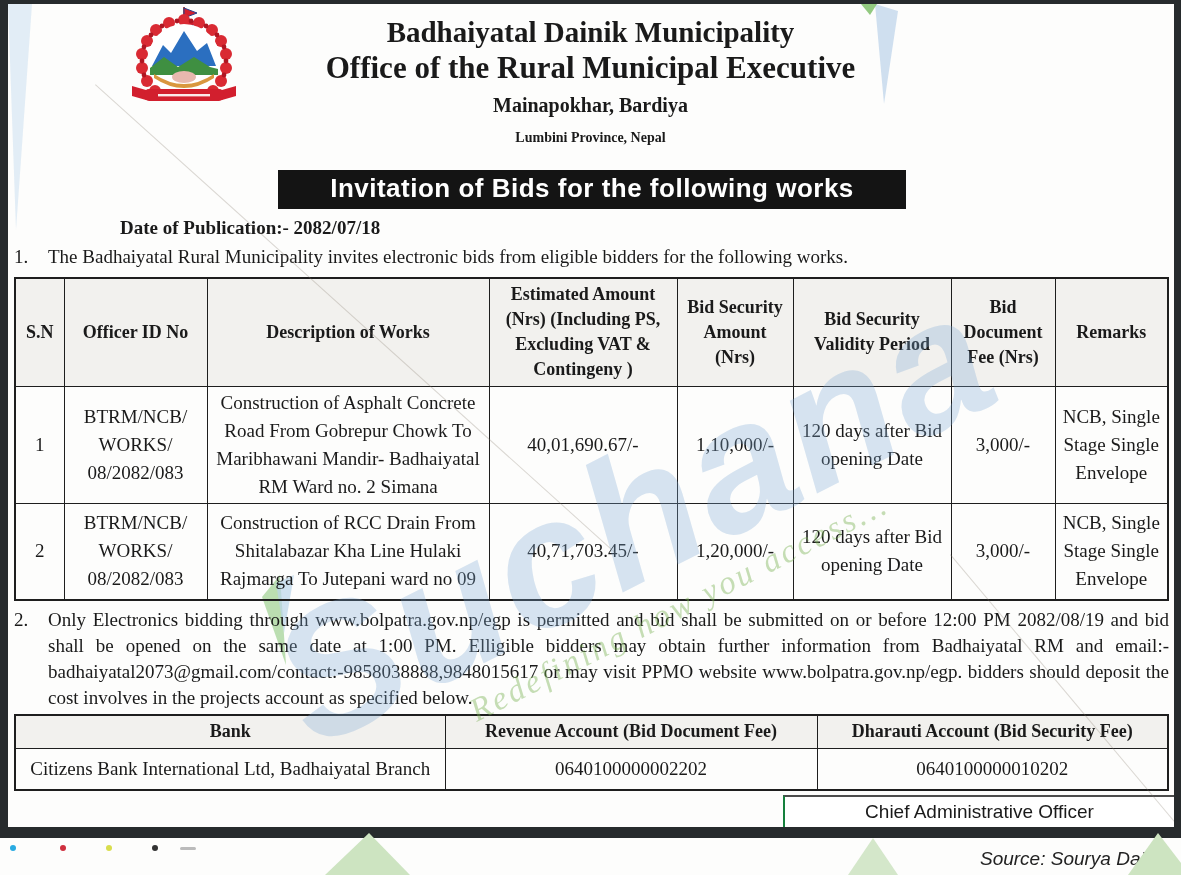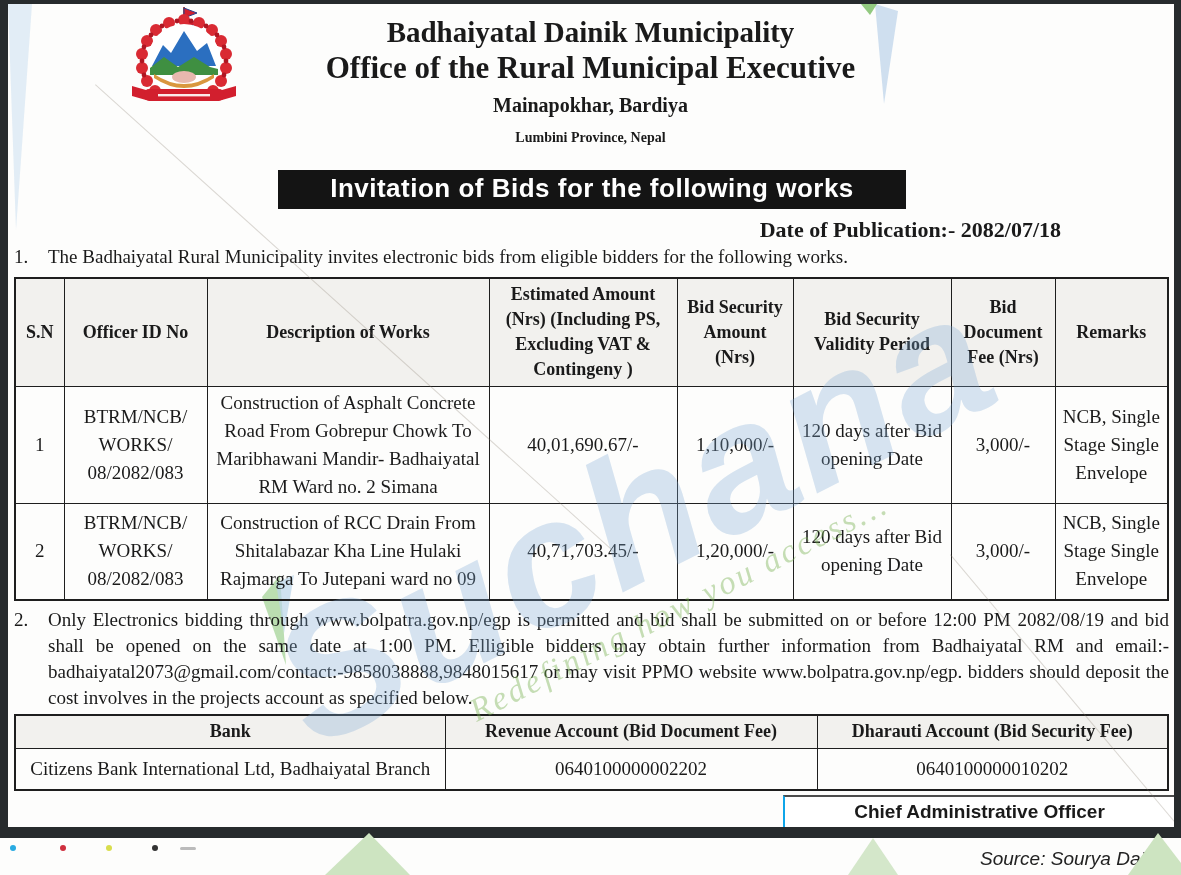--- a/index.html
+++ b/index.html
@@ -12,21 +12,21 @@
   .fr-right{left:1174px;top:0;width:7px;height:838px;}
   .fr-bottom{left:0;top:827px;width:1181px;height:11px;}
   
   .org{position:absolute;left:120px;right:120px;top:16px;text-align:center;font-weight:bold;font-size:29px;}
   .office{position:absolute;left:120px;right:120px;top:50px;text-align:center;font-weight:bold;font-size:31px;}
   .addr1{position:absolute;left:120px;right:120px;top:94px;text-align:center;font-weight:bold;font-size:20px;}
   .addr2{position:absolute;left:120px;right:120px;top:130px;text-align:center;font-weight:bold;font-size:14px;}
   .banner{position:absolute;left:278px;top:170px;width:628px;height:39px;background:#141414;color:#fff;
           font-family:"Liberation Sans",sans-serif;font-weight:bold;font-size:26px;line-height:36px;
           text-align:center;letter-spacing:.5px;z-index:2;}
-  .pubdate{position:absolute;left:120px;right:120px;top:217px;text-align:right;font-weight:bold;font-size:22px;}
+  .pubdate{position:absolute;left:120px;right:120px;top:217px;text-align:left;font-weight:bold;font-size:19px;}
   .item{position:absolute;left:14px;width:1155px;display:flex;font-size:19px;line-height:26px;z-index:2;}
   .item .num{width:34px;flex:0 0 34px;}
   .item1{top:244px;}
   .item2{top:607px;}
   .item2 .txt{text-align:justify;}
   
   table{border-collapse:collapse;table-layout:fixed;position:absolute;left:14px;width:1153px;z-index:2;
         font-size:18px;background:transparent;}
   .bids{top:277px;}
   .bank{top:714px;}
@@ -35,22 +35,22 @@
   th{background:#f2f1ee;font-weight:bold;font-size:18px;line-height:25px;}
   td{font-size:19px;line-height:28px;}
   .bids .hrow{height:108px;}
   .bids .r1{height:116px;}
   .bids .r2{height:97px;}
   .bank .hrow{height:33px;border-radius:9px;}
   .bank .drow{height:42px;}
   .bank td{line-height:24px;}
   
   .sig{position:absolute;left:783px;top:795px;width:389px;height:31px;border-top:2px solid #4c4c4c;
-       border-left:2px solid #0ea5e9;background:#fff;z-index:3;
-       font-family:"Liberation Sans",sans-serif;font-weight:bold;font-size:19px;line-height:30px;text-align:center;}
+       border-left:2px solid #15803d;background:#fff;z-index:3;
+       font-family:"Liberation Sans",sans-serif;font-weight:normal;font-size:19px;line-height:30px;text-align:center;}
   .source{position:absolute;right:12px;top:848px;font-family:"Liberation Sans",sans-serif;
           font-style:italic;font-size:19px;color:#222;z-index:3;}
   
   .wm{position:absolute;left:140px;top:290px;width:1000px;height:480px;display:flex;flex-direction:column;
       align-items:center;justify-content:center;transform:rotate(-27deg);z-index:5;pointer-events:none;}
   .wm-text{font-family:"Liberation Sans",sans-serif;font-weight:bold;font-style:italic;font-size:180px;
            line-height:1;color:rgba(125,170,212,0.30);letter-spacing:4px;}
   .wm-tag{font-family:"Liberation Serif",serif;font-style:italic;font-size:33px;letter-spacing:3px;
           color:rgba(120,176,82,0.42);margin-top:-8px;}
   

